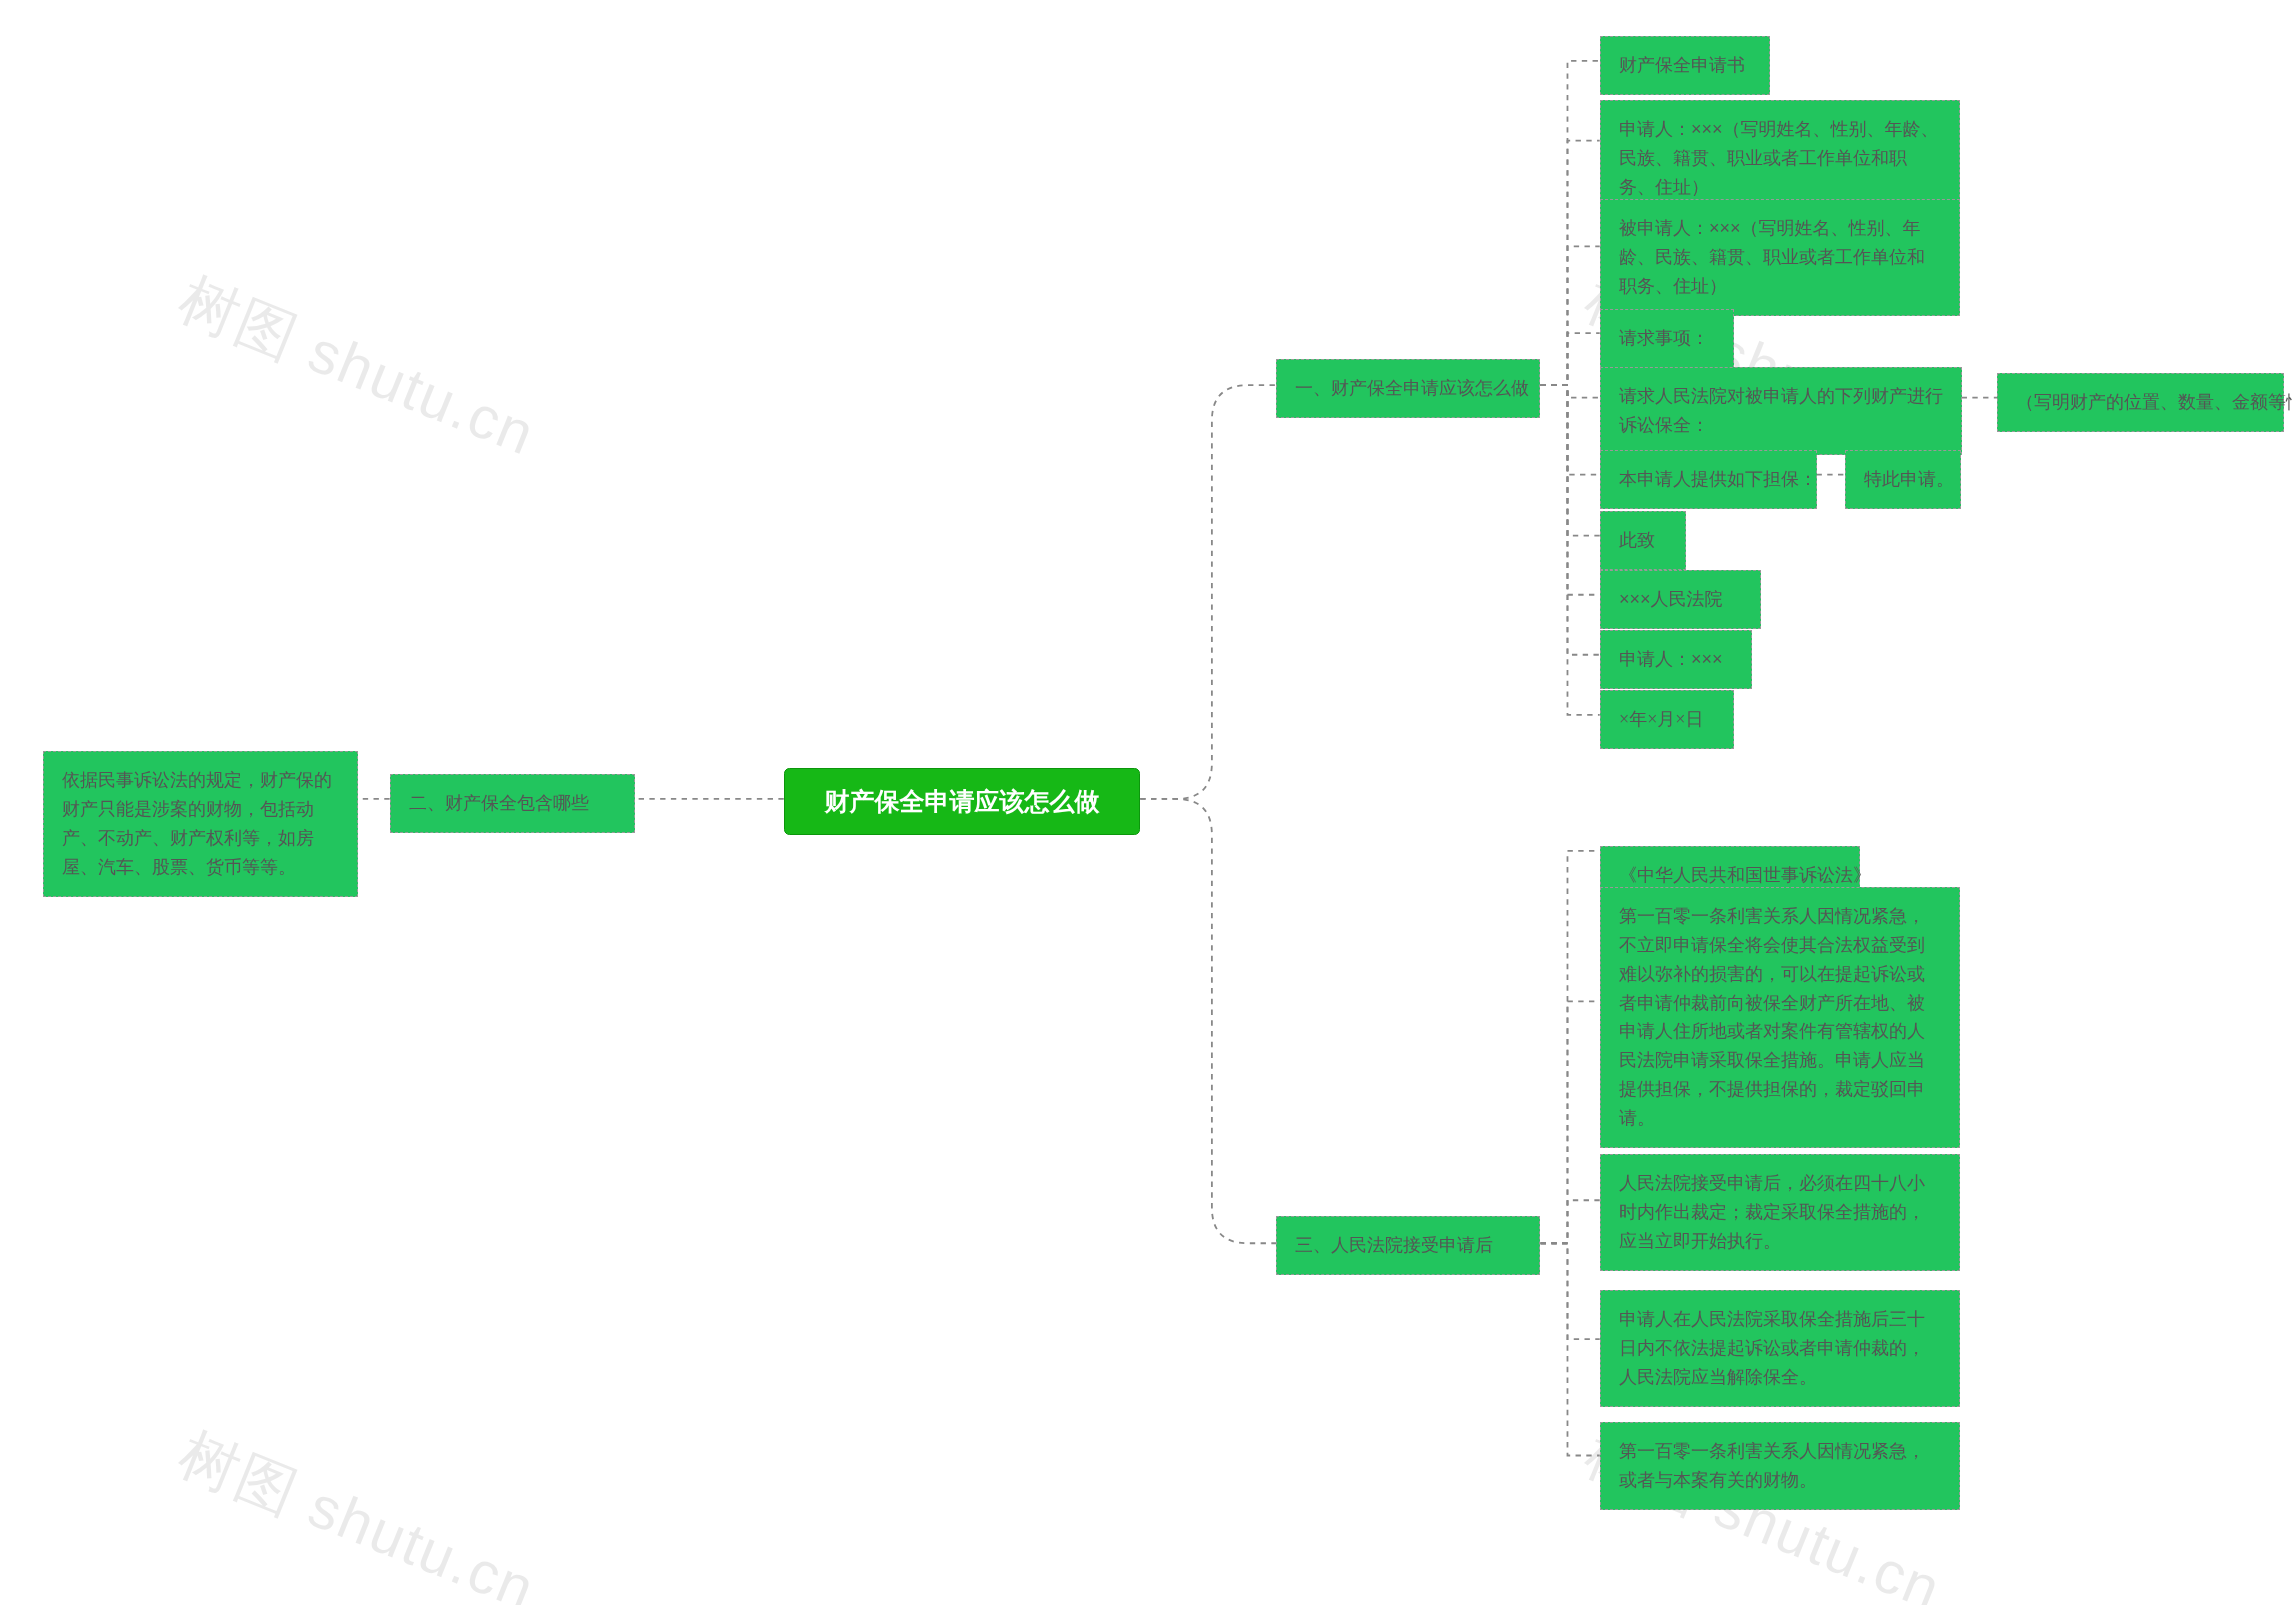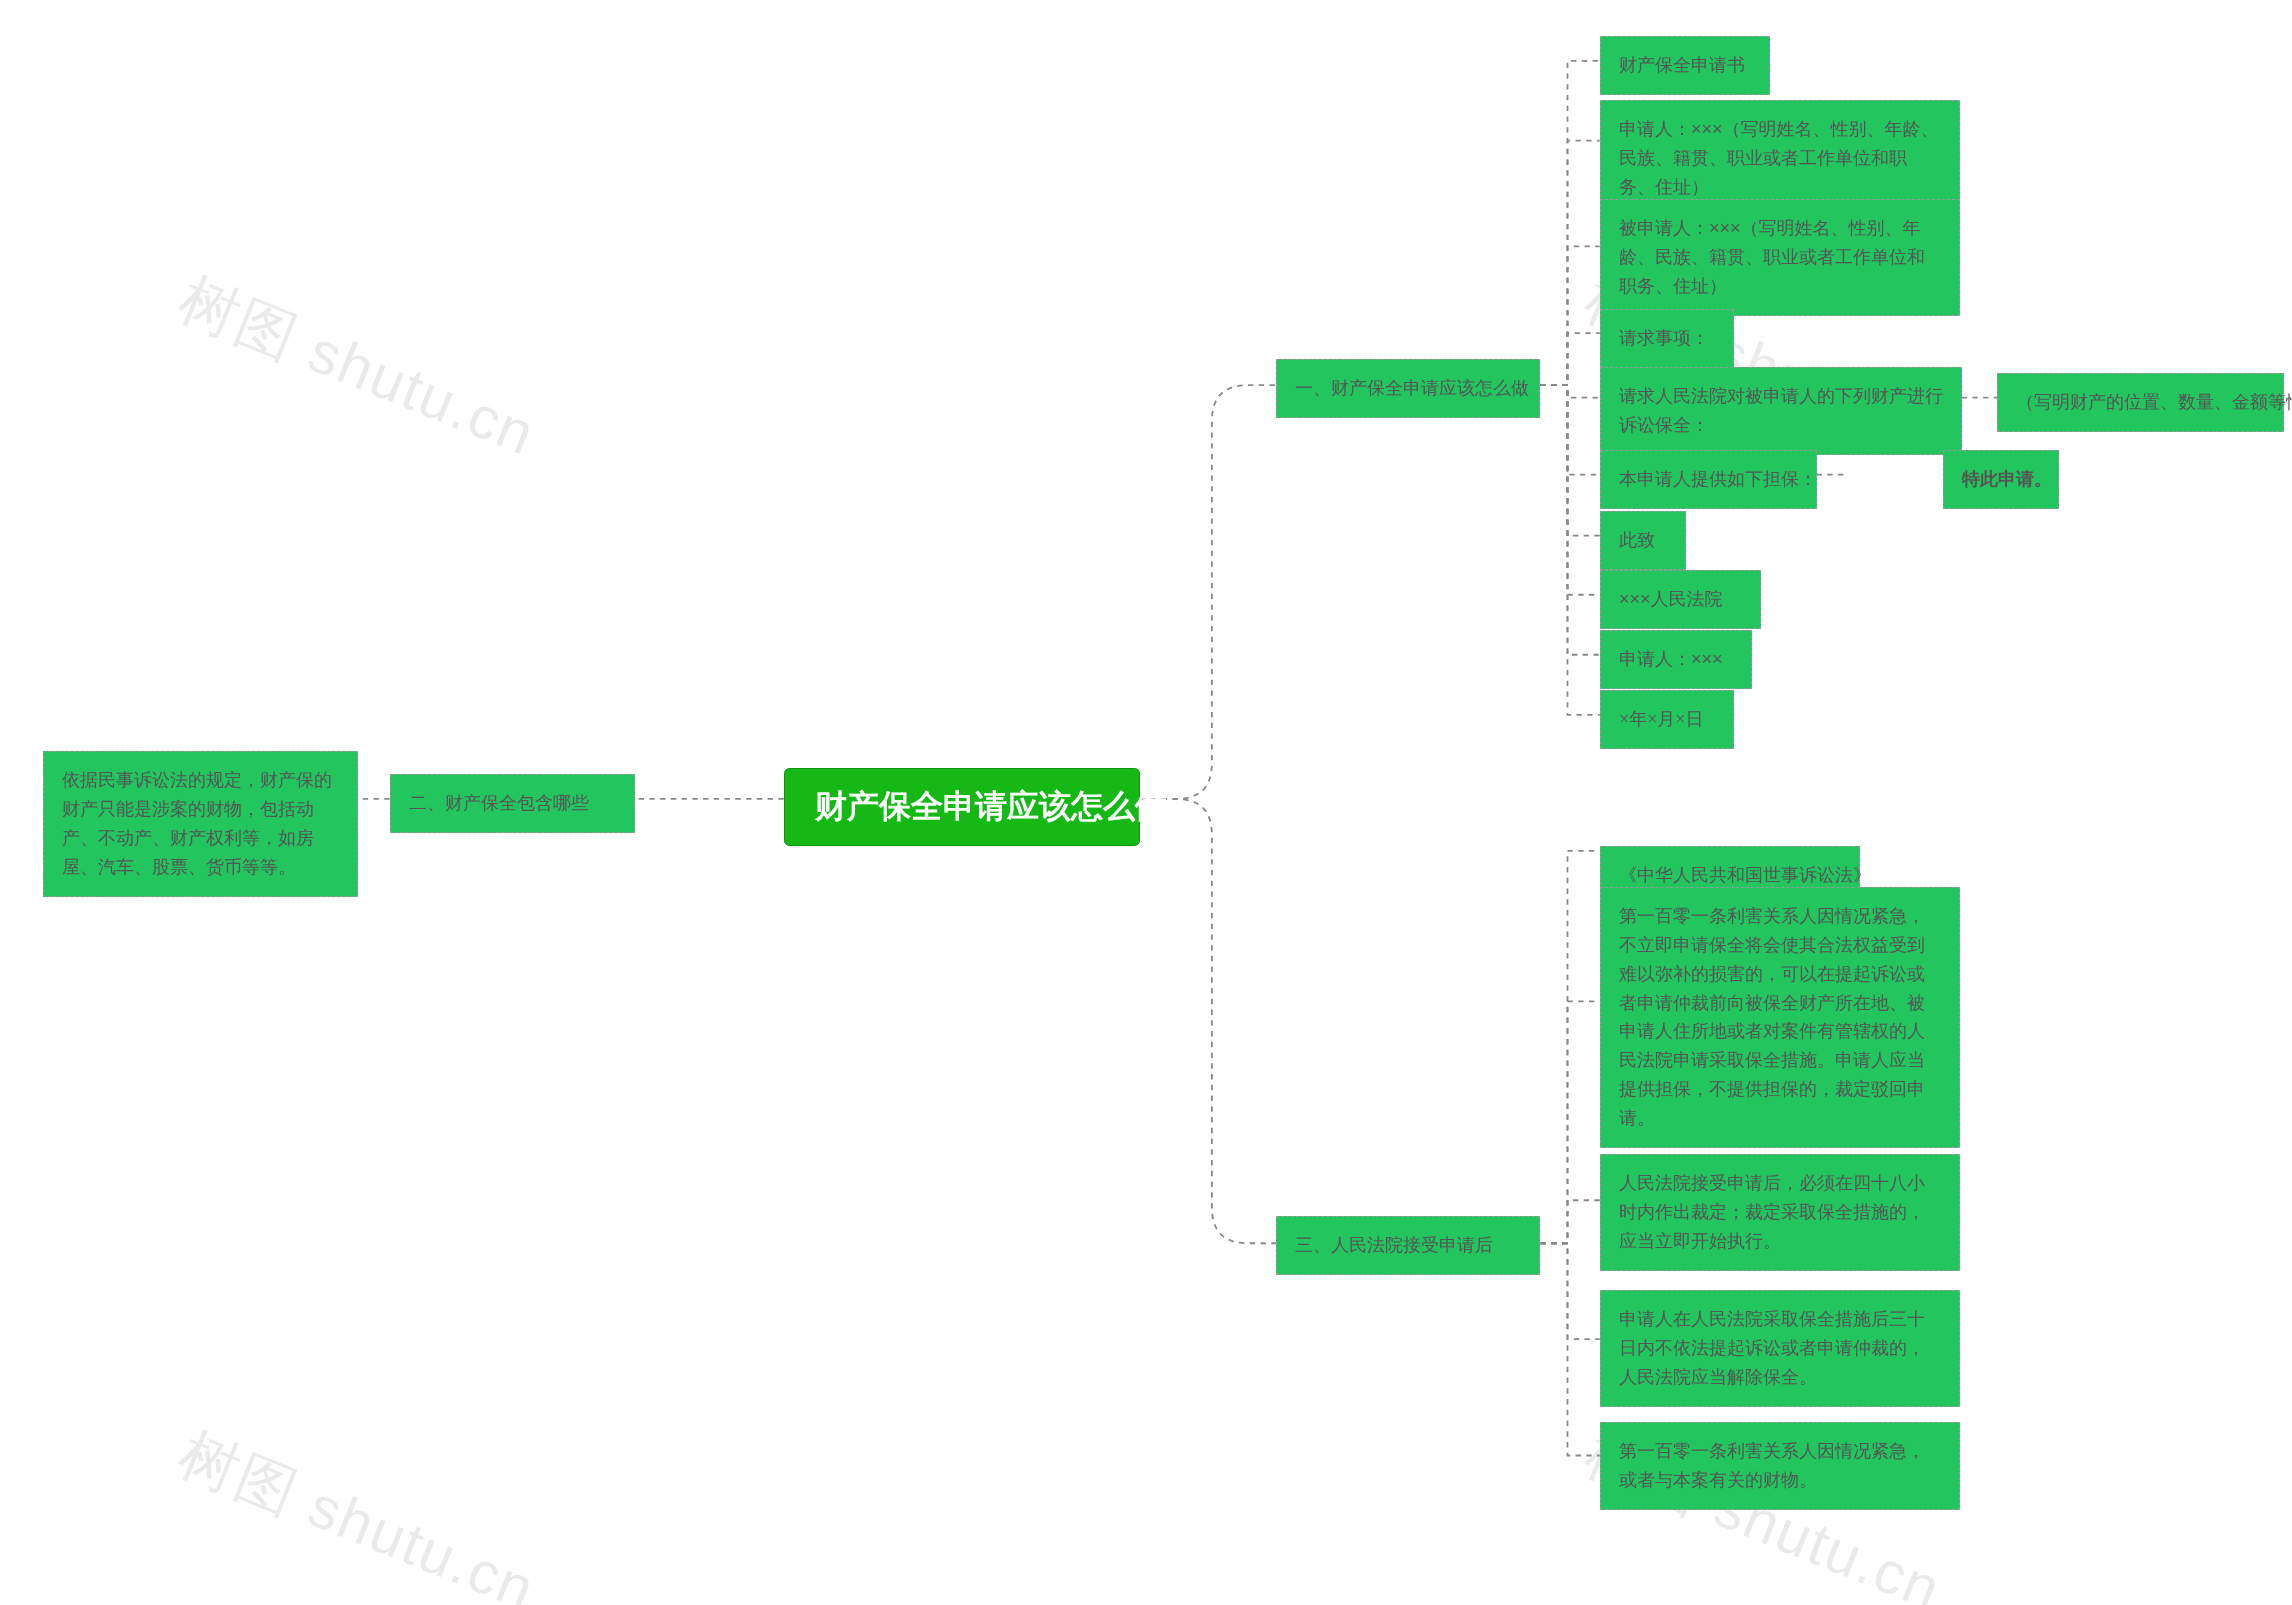--- a/index.html
+++ b/index.html
@@ -6,21 +6,21 @@
   font-family:"Microsoft YaHei","PingFang SC","Hiragino Sans GB",Arial,sans-serif;
   font-size:18px;color:#555;}
 
 .wm{position:absolute;color:#000;opacity:.08;font-size:59px;letter-spacing:1.8px;
   transform:rotate(22deg);transform-origin:left top;white-space:nowrap;pointer-events:none;}
 
 .node{position:absolute;border:1.8px dashed #999;background:#22c55e;padding:14.3px 18px;
   box-sizing:border-box;line-height:1.6;}
 
 .root{position:absolute;background:#16b816;border:1.8px solid #0c960c;border-radius:5.4px;
-  color:#fff;font-size:32px;font-weight:600;padding:16px 30px;box-sizing:border-box;
+  color:#fff;font-size:25px;font-weight:600;padding:16px 16px;box-sizing:border-box;
   text-align:center;white-space:nowrap;}
 
 svg.conn{position:absolute;left:0;top:0;width:2293px;height:1606px;pointer-events:none;}
 svg.conn path,svg.conn line{stroke:#888;stroke-dasharray:6 6;stroke-width:2;fill:none;}
 </style>
 </head>
 <body>
 
 <div class="wm" style="left:197px;top:260px;">树图 shutu.cn</div>
 <div class="wm" style="left:1603px;top:260px;">树图 shutu.cn</div>
@@ -66,21 +66,21 @@
 
 <div class="node" style="left:1276px;top:359px;width:264px;white-space:nowrap;">一、财产保全申请应该怎么做</div>
 
 <div class="node" style="left:1600px;top:36px;width:170px;white-space:nowrap;">财产保全申请书</div>
 <div class="node" style="left:1600px;top:100px;width:360px;">申请人：×××（写明姓名、性别、年龄、民族、籍贯、职业或者工作单位和职务、住址）</div>
 <div class="node" style="left:1600px;top:199px;width:360px;">被申请人：×××（写明姓名、性别、年龄、民族、籍贯、职业或者工作单位和职务、住址）</div>
 <div class="node" style="left:1600px;top:309px;width:134px;white-space:nowrap;">请求事项：</div>
 <div class="node" style="left:1600px;top:367px;width:362px;">请求人民法院对被申请人的下列财产进行诉讼保全：</div>
 <div class="node" style="left:1997px;top:373px;width:287px;white-space:nowrap;">（写明财产的位置、数量、金额等情况）</div>
 <div class="node" style="left:1600px;top:450px;width:217px;white-space:nowrap;">本申请人提供如下担保：</div>
-<div class="node" style="left:1943px;top:450px;width:116px;white-space:nowrap;font-weight:bold;">特此申请。</div>
+<div class="node" style="left:1845px;top:450px;width:116px;white-space:nowrap;">特此申请。</div>
 <div class="node" style="left:1600px;top:511px;width:86px;white-space:nowrap;">此致</div>
 <div class="node" style="left:1600px;top:570px;width:161px;white-space:nowrap;">×××人民法院</div>
 <div class="node" style="left:1600px;top:630px;width:152px;white-space:nowrap;">申请人：×××</div>
 <div class="node" style="left:1600px;top:690px;width:134px;white-space:nowrap;font-family:Liberation Serif, serif;">×年×月×日</div>
 
 <div class="node" style="left:1276px;top:1216px;width:264px;white-space:nowrap;">三、人民法院接受申请后</div>
 
 <div class="node" style="left:1600px;top:846px;width:260px;white-space:nowrap;">《中华人民共和国世事诉讼法》</div>
 <div class="node" style="left:1600px;top:887px;width:360px;">第一百零一条利害关系人因情况紧急，不立即申请保全将会使其合法权益受到难以弥补的损害的，可以在提起诉讼或者申请仲裁前向被保全财产所在地、被申请人住所地或者对案件有管辖权的人民法院申请采取保全措施。申请人应当提供担保，不提供担保的，裁定驳回申请。</div>
 <div class="node" style="left:1600px;top:1154px;width:360px;">人民法院接受申请后，必须在四十八小时内作出裁定；裁定采取保全措施的，应当立即开始执行。</div>

